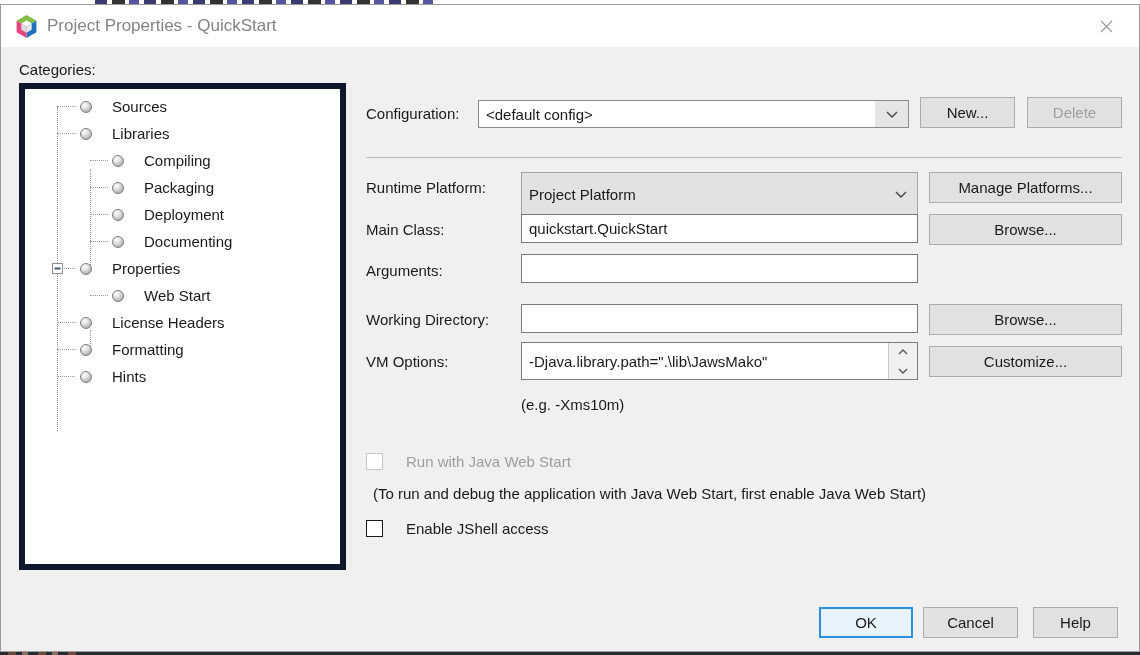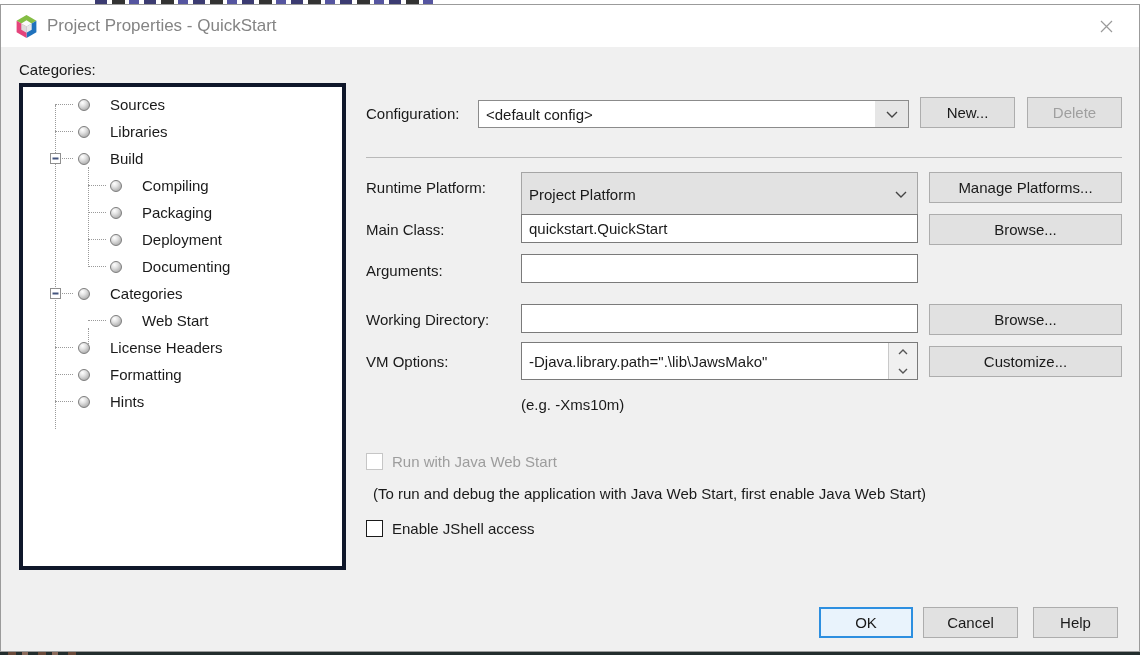--- a/index.html
+++ b/index.html
@@ -16,21 +16,21 @@
 
   
   .dialog { position:absolute; left:0; top:4px; width:1140px; height:648px; background:#f0f0f0; border:1px solid #9b9b9b; }
   .titlebar { position:absolute; left:0; top:0; width:1138px; height:42px; background:#fff; display:flex; align-items:center; padding-left:13px; }
   .titlebar .logo { width:25px; height:25px; flex:0 0 auto; }
   .titlebar .title { margin-left:8px; font-size:17px; color:#848484; }
   .close-btn { position:absolute; right:10px; top:0; width:46px; height:42px; display:flex; align-items:center; justify-content:center; }
 
   
   .cat-label { position:absolute; left:18px; top:56px; }
-  .tree-box { position:absolute; left:18px; top:78px; width:327px; height:487px; background:#fff; border:4px solid #0f172a; overflow:hidden; }
+  .tree-box { position:absolute; left:18px; top:78px; width:327px; height:487px; background:#fff; border:6px solid #0f172a; overflow:hidden; }
   .tree { position:relative; padding-top:4px; }
   .trow { height:27px; display:flex; align-items:center; position:relative; }
   .trow .stub { position:absolute; top:13px; height:1px; border-top:1px dotted #9a9a9a; }
   .trow.lvl1 .stub { left:32px; width:18px; }
   .trow.lvl2 .stub { left:65px; width:18px; }
   .sphere { width:12px; height:12px; border-radius:50%; border:1px solid #7d7d7d; flex:0 0 auto;
     background:radial-gradient(circle at 35% 28%, #ffffff 0%, #e2e2e2 35%, #b9b9b9 70%, #999 100%); }
   .trow.lvl1 .sphere { margin-left:55px; }
   .trow.lvl2 .sphere { margin-left:87px; }
   .tlabel { margin-left:16px; padding:1px 4px; white-space:nowrap; }
@@ -50,21 +50,21 @@
   .btn.default { background:#e9f3fc; border:2px solid #2d8fe0; }
   .combo { position:absolute; border:1px solid #8b8b8b; display:flex; align-items:stretch; overflow:hidden; }
   .combo .cval { flex:1; display:flex; align-items:center; padding:4px 7px; white-space:nowrap; }
   .combo .carrow { width:33px; display:flex; align-items:center; justify-content:center; }
   .combo.editable .cval { background:#fff; }
   .combo.editable .carrow { background:#e6e6e6; }
   .combo.readonly { background:#e2e2e2; border-color:#a5a5a5; }
   .separator { position:absolute; left:365px; top:152px; width:756px; height:1px; background:#b9b9b9; }
   .spin { width:29px; background:#f0f0f0; border-left:1px solid #c9c9c9; display:flex; flex-direction:column; align-items:center; justify-content:space-around; align-self:stretch; margin:-1px -7px -1px 0; }
   .hint { position:absolute; left:520px; top:391px; color:#1a1a1a; }
-  .cb-row { position:absolute; display:flex; align-items:center; gap:9px;text-align:center; }
+  .cb-row { position:absolute; display:flex; align-items:center; gap:23px;text-align:center; }
   .cb-box { width:17px; height:17px; background:#fff; border:1px solid #1a1a1a; flex:0 0 auto; }
   .cb-box.disabled { border-color:#c6c6c6; }
   .cb-text.disabled { color:#9d9d9d; }
   .note { position:absolute; left:372px; top:480px; white-space:nowrap; }
 </style>
 </head>
 <body>
 
 <div class="bg-top">
     <div class="frag"></div>
@@ -100,55 +100,47 @@
       <div class="trow lvl1">
           <span class="stub"></span>
           <span class="sphere"></span>
           <span class="tlabel">Sources</span>
         </div>
       <div class="trow lvl1">
           <span class="stub"></span>
           <span class="sphere"></span>
           <span class="tlabel">Libraries</span>
         </div>
+      <div class="trow lvl2">
+          <span class="stub"></span>
+          <span class="sphere"></span>
+          <span class="tlabel">Compiling</span>
+        </div>
+      <div class="trow lvl2">
+          <span class="stub"></span>
+          <span class="sphere"></span>
+          <span class="tlabel">Packaging</span>
+        </div>
+      <div class="trow lvl2">
+          <span class="stub"></span>
+          <span class="sphere"></span>
+          <span class="tlabel">Deployment</span>
+        </div>
+      <div class="trow lvl2">
+          <span class="stub"></span>
+          <span class="sphere"></span>
+          <span class="tlabel">Documenting</span>
+        </div>
       <div class="trow lvl1">
           <span class="stub"></span>
           <span class="toggle">
             <span class="minus"></span>
           </span>
           <span class="sphere"></span>
-          <span class="tlabel">Build</span>
-        </div>
-      <div class="trow lvl2">
-          <span class="stub"></span>
-          <span class="sphere"></span>
-          <span class="tlabel">Compiling</span>
-        </div>
-      <div class="trow lvl2">
-          <span class="stub"></span>
-          <span class="sphere"></span>
-          <span class="tlabel">Packaging</span>
-        </div>
-      <div class="trow lvl2">
-          <span class="stub"></span>
-          <span class="sphere"></span>
-          <span class="tlabel">Deployment</span>
-        </div>
-      <div class="trow lvl2">
-          <span class="stub"></span>
-          <span class="sphere"></span>
-          <span class="tlabel">Documenting</span>
-        </div>
-      <div class="trow lvl1">
-          <span class="stub"></span>
-          <span class="toggle">
-            <span class="minus"></span>
-          </span>
-          <span class="sphere"></span>
-          <span class="tlabel">Categories</span>
+          <span class="tlabel">Properties</span>
         </div>
       <div class="trow lvl2">
           <span class="stub"></span>
           <span class="sphere"></span>
           <span class="tlabel">Web Start</span>
         </div>
       <div class="trow lvl1">
           <span class="stub"></span>
           <span class="sphere"></span>
           <span class="tlabel">License Headers</span>

